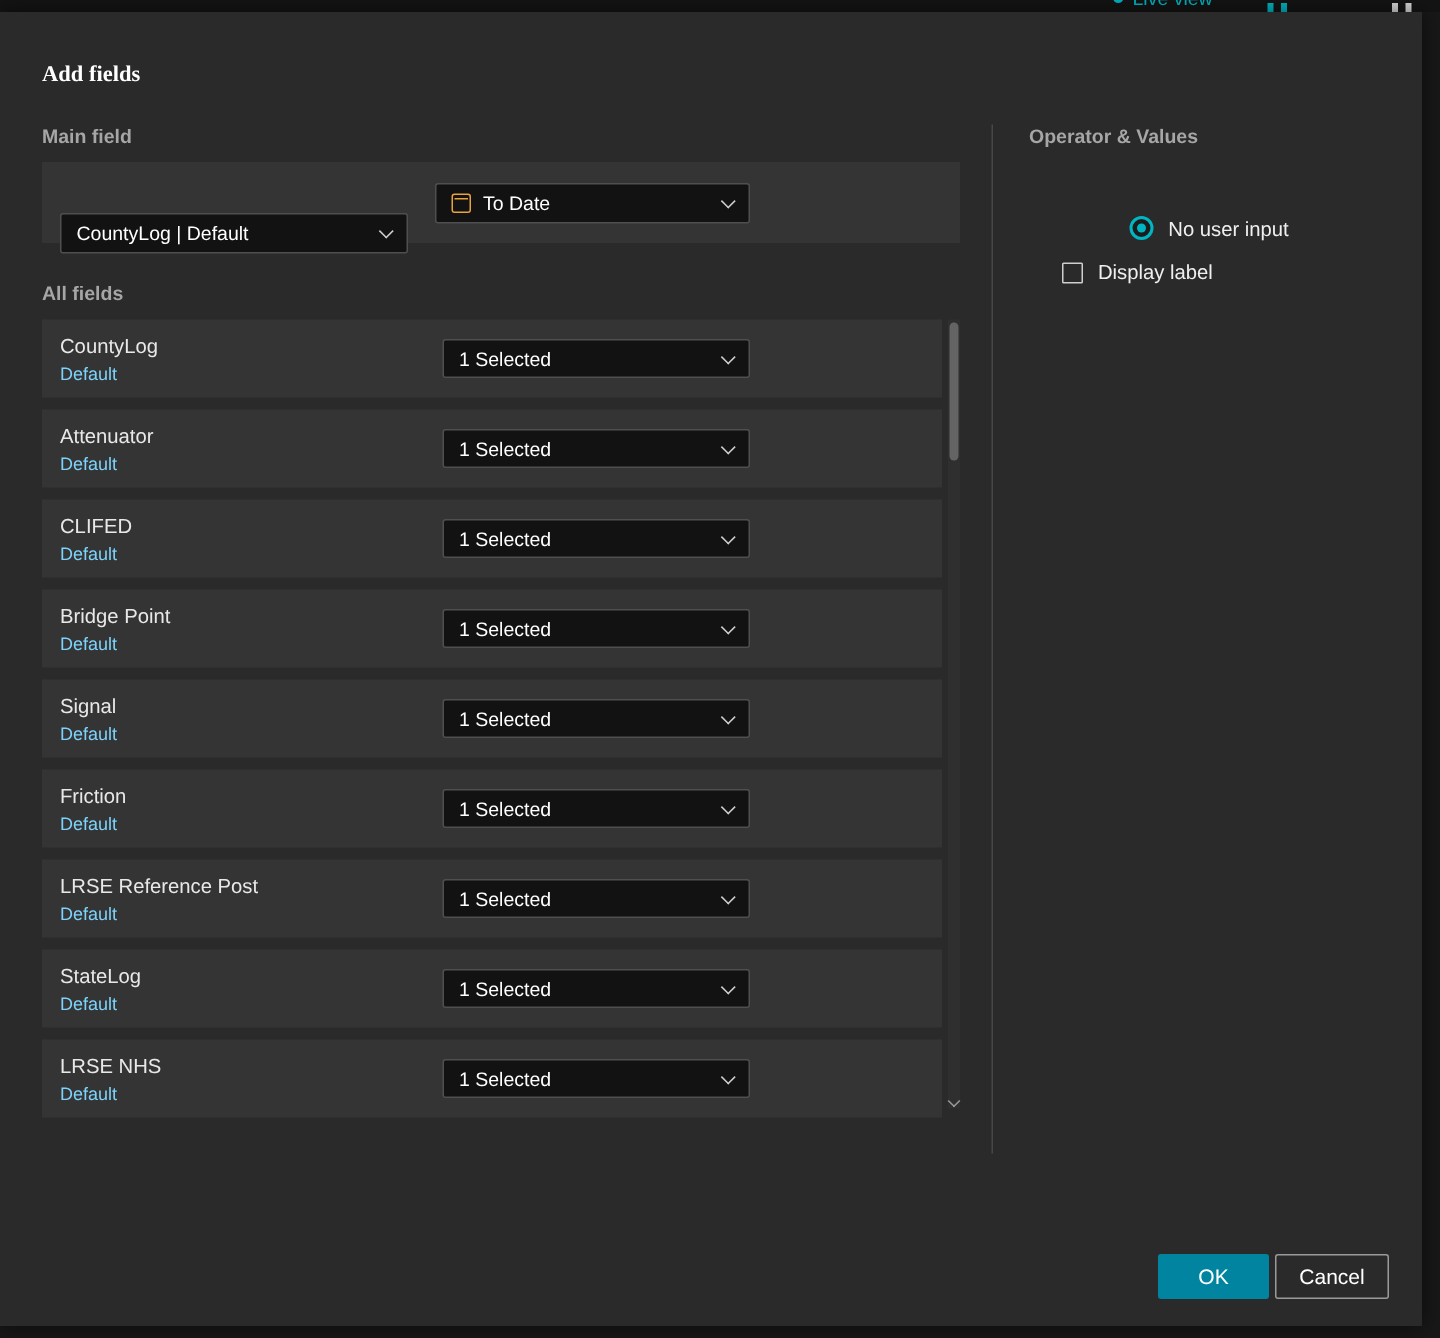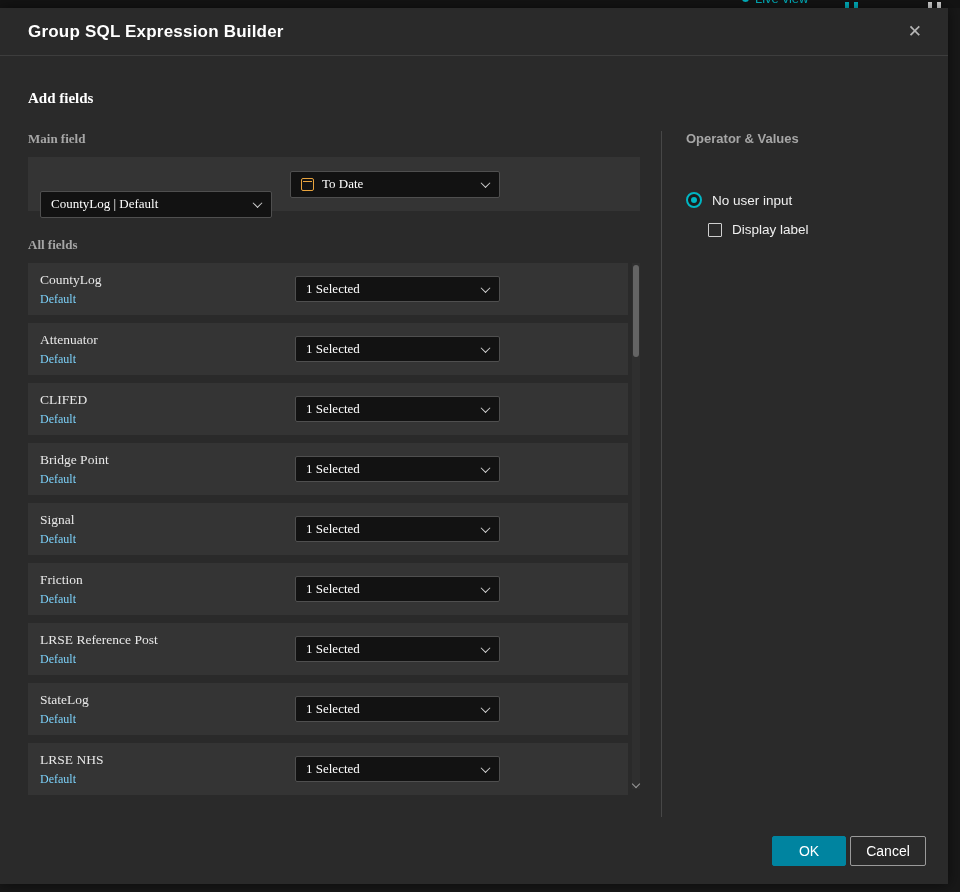--- a/index.html
+++ b/index.html
@@ -36,21 +36,21 @@
     padding:0 22px 0 28px;border-bottom:1px solid #3d3d3d;
   }
   .dialog-title{font-size:17px;font-weight:700;color:#ffffff;letter-spacing:.2px;}
   .close-btn{
     margin-left:auto;background:none;border:none;color:#b5b5b5;
     font-size:17px;line-height:1;cursor:pointer;padding:4px;
   }
   .dialog-body{flex:1 1 auto;padding:0 22px 0 28px;position:relative;}
   .add-fields{margin-top:34px;font-size:15px;font-weight:700;color:#ffffff;font-family:Liberation Serif, serif;}
   .columns{display:flex;margin-top:24px;align-items:stretch;height:686px;}
-  .left-col{width:612px;flex:0 0 612px;display:flex;flex-direction:column;font-family:Liberation Serif, serif;}
+  .left-col{width:612px;flex:0 0 612px;display:flex;flex-direction:column;}
   .divider-v{width:1px;background:#474747;margin-left:21px;flex:0 0 1px;}
   .right-col{flex:1 1 auto;padding-left:24px;display:flex;flex-direction:column;}
   .section-label{font-size:13px;font-weight:600;color:#a6a6a6;margin-bottom:10px;}
   
   .select{
     height:27px;background:#121212;border:1px solid #4f4f4f;border-radius:2px;
     display:flex;align-items:center;gap:8px;padding:0 10px;
     font-size:13px;color:#ffffff;cursor:pointer;
   }
   .chev{
@@ -87,21 +87,21 @@
   .scrollbar{position:absolute;right:0;top:0;bottom:6px;width:8px;}
   .scroll-track{position:absolute;inset:0;background:#2f2f2f;}
   .scroll-thumb{position:absolute;top:2px;left:1px;width:6px;height:92px;background:#646464;border-radius:3px;}
   .scroll-arrow{
     position:absolute;bottom:2px;left:1px;width:6px;height:6px;
     border-right:1.5px solid #9a9a9a;border-bottom:1.5px solid #9a9a9a;
     transform:rotate(45deg);
   }
   
   .operator-select{width:240px;height:28px;}
-  .radio-row{display:flex;align-items:center;gap:10px;margin-top:36px;cursor:pointer;}
+  .radio-row{display:flex;align-items:center;gap:10px;margin-top:36px;cursor:pointer;justify-content:center;}
   .radio{
     width:16px;height:16px;border-radius:50%;border:2px solid var(--accent);
     display:inline-flex;align-items:center;justify-content:center;flex:0 0 auto;background:#1c1c1c;
   }
   .radio::after{content:"";width:6px;height:6px;border-radius:50%;background:var(--accent);}
   .radio-label,.checkbox-label{font-size:13.5px;color:#efefef;}
   .checkbox-row{display:flex;align-items:center;gap:10px;margin-top:14px;margin-left:22px;cursor:pointer;}
   .checkbox{
     width:14px;height:14px;border:1px solid #cfcfcf;border-radius:1px;background:transparent;flex:0 0 auto;
   }
@@ -127,24 +127,20 @@
       <span></span>
     </span>
   <span class="strip-bars bars-white">
       <span></span>
       <span></span>
     </span>
 </div>
 
 <div class="dialog">
 
-  <div class="dialog-header">
-    <div class="dialog-title">Group SQL Expression Builder</div>
-    <button class="close-btn">✕</button>
-  </div>
 
   <div class="dialog-body">
     <div class="add-fields">Add fields</div>
 
     <div class="columns">
 
       <div class="left-col">
         <div class="section-label">Main field</div>
 
         <div class="main-field-box">

